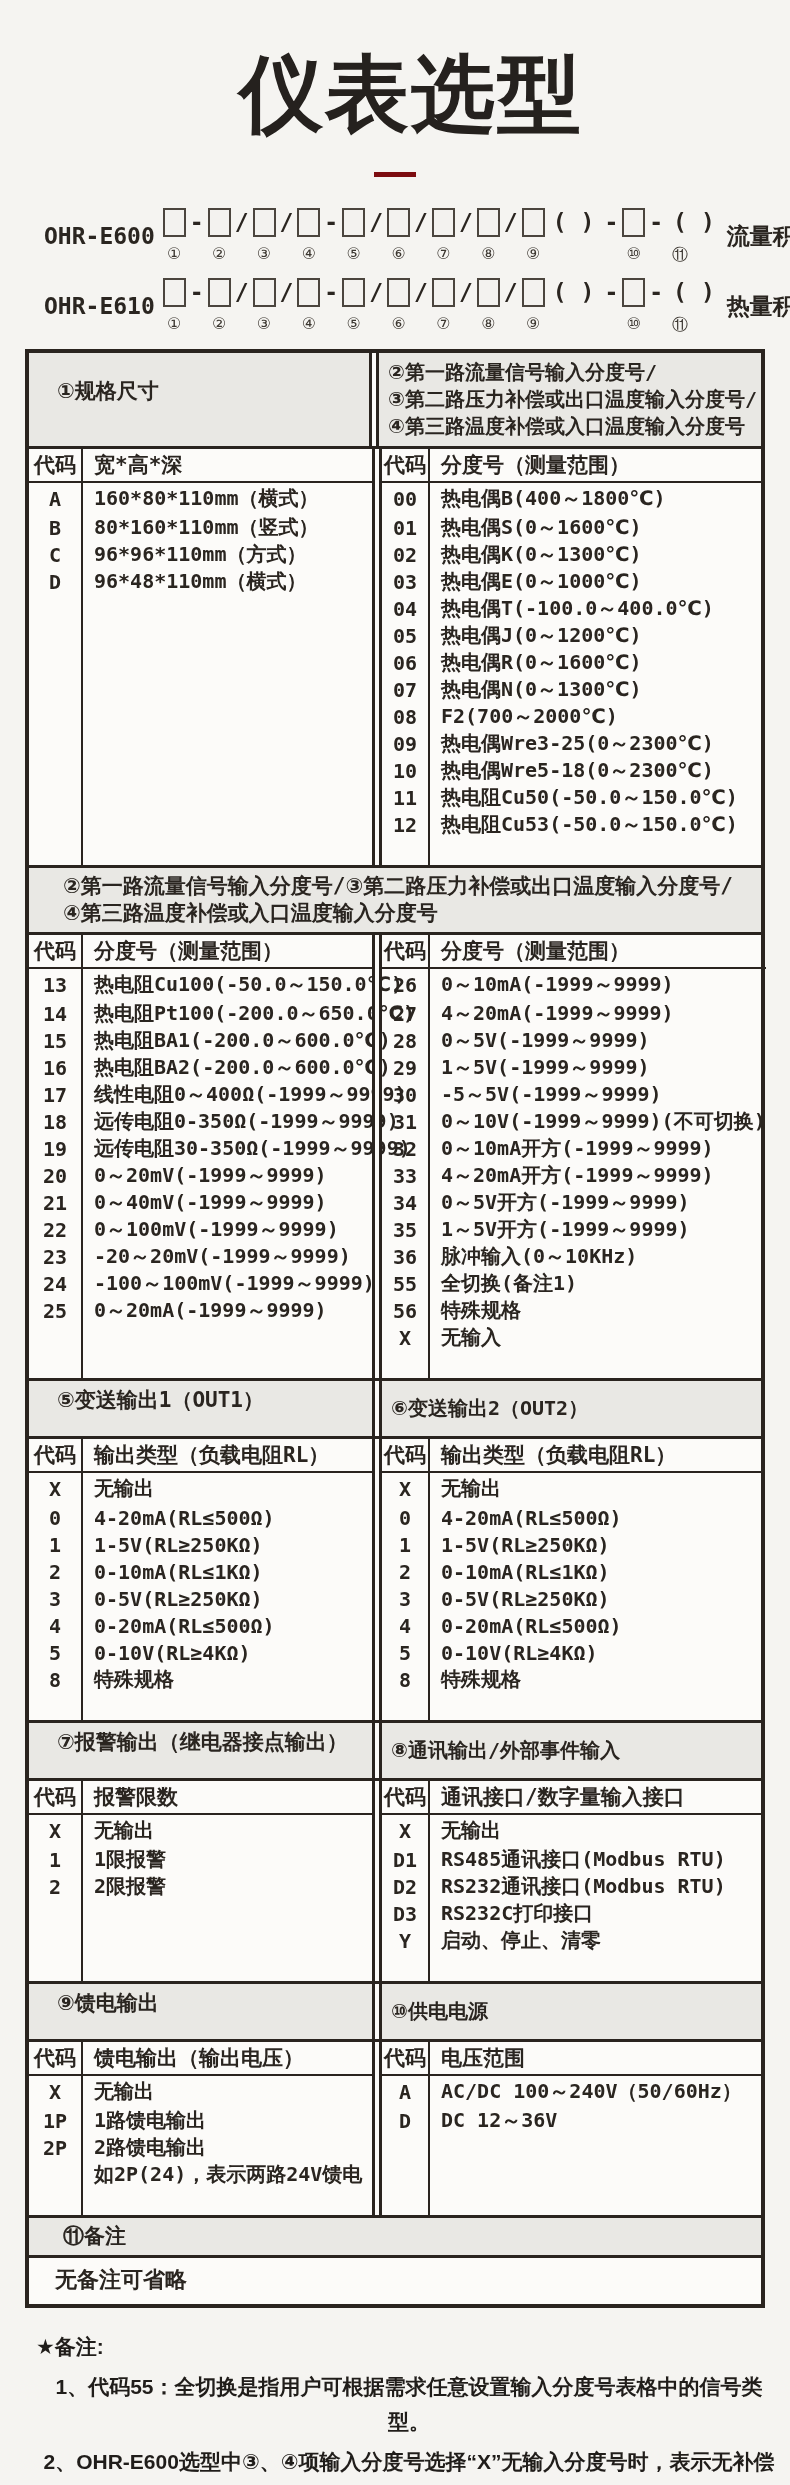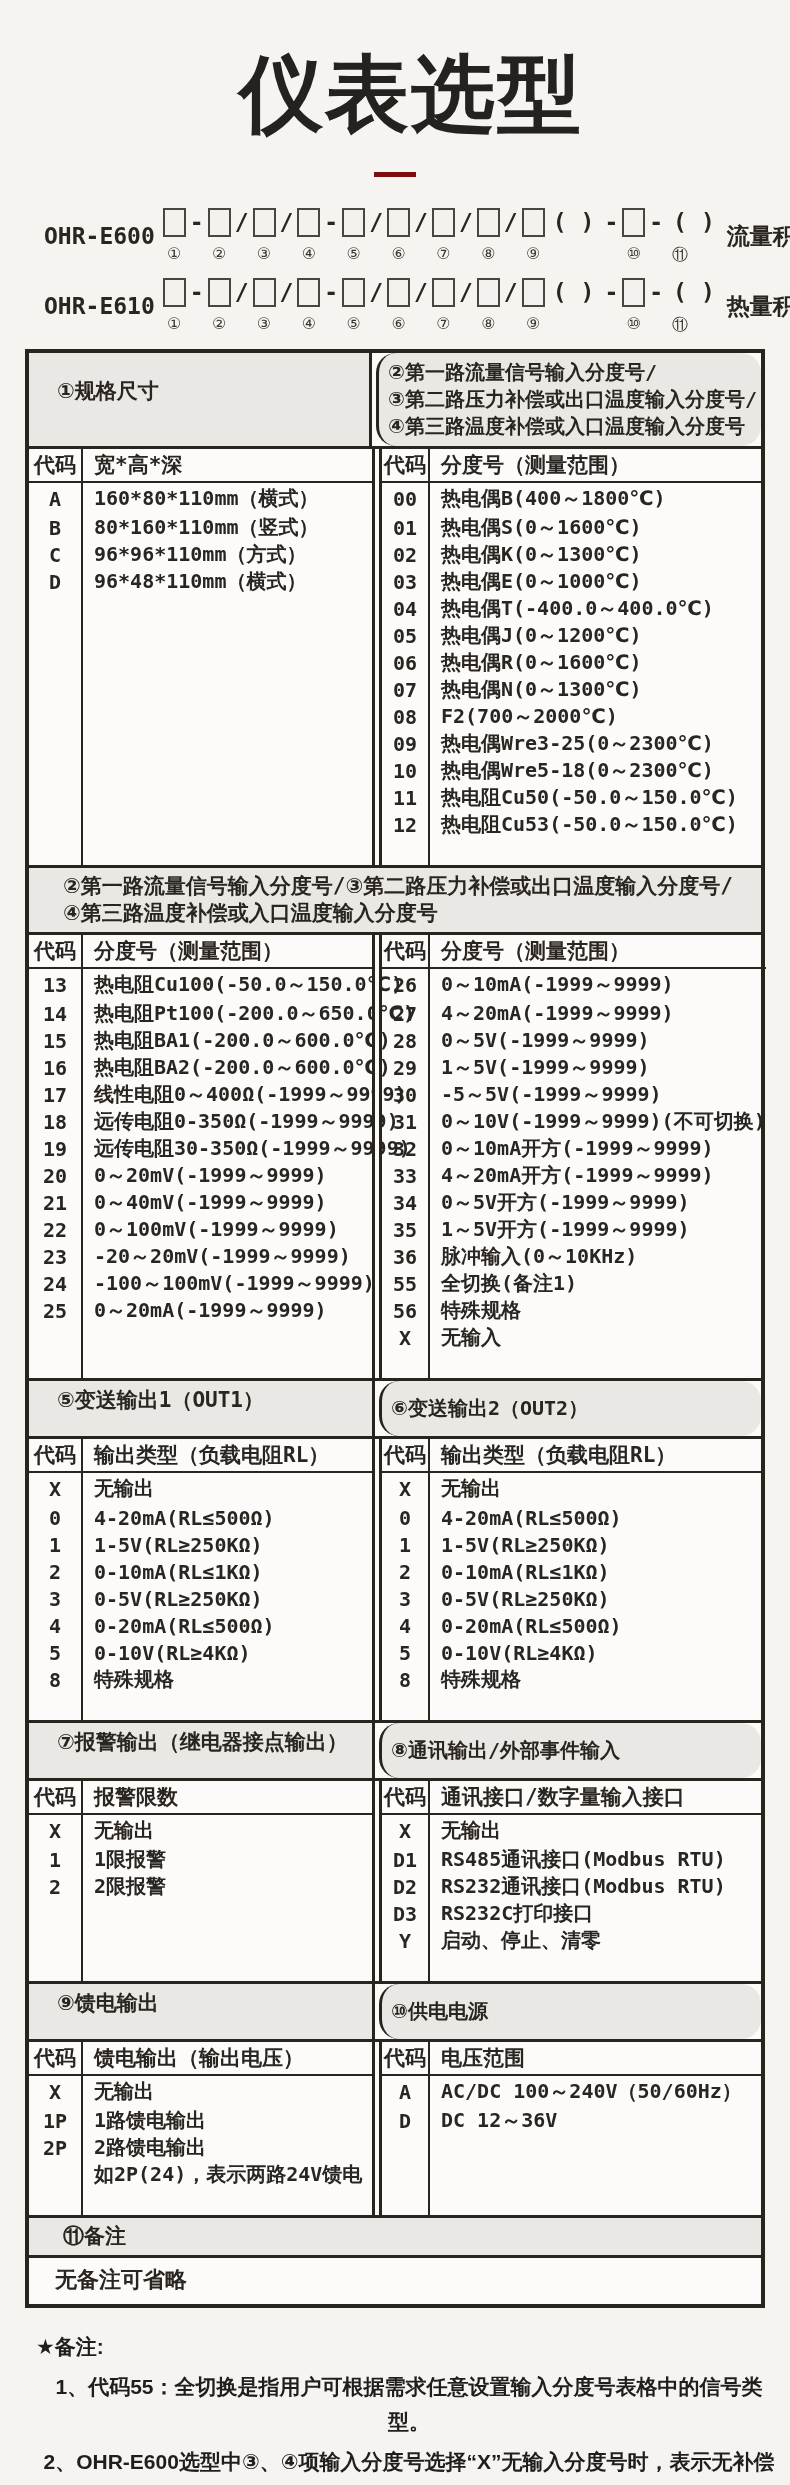--- a/index.html
+++ b/index.html
@@ -26,21 +26,21 @@
   .tok-sep{font-size:23px;font-weight:bold;line-height:31px;padding:0 2px;}
   .tok.paren .tok-sep{padding:0 6px;}
   .tok-mark{font-size:16px;line-height:20px;margin-top:7px;color:#3c3731;min-height:20px;}
   .m-suffix{font-weight:bold;font-size:23px;line-height:31px;margin-left:5px;white-space:nowrap;}
 
   .spec-table{width:740px;margin:14px auto 0;background:var(--tbg);border:4px solid var(--bd);box-sizing:border-box;font-family:var(--mono);}
   .sec-bands{display:flex;border-top:3px solid var(--bd);border-bottom:3px solid var(--bd);}
   .sec-bands.no-top{border-top:none;}
   .band{background:var(--band);}
   .band-l{width:346px;box-sizing:border-box;border-right:3px solid var(--bd);display:flex;flex-direction:column;justify-content:center;padding:6px 4px 22px 28px;}
-  .band-r{flex:1;border-left:3px solid var(--bd);display:flex;flex-direction:column;justify-content:center;padding:6px 4px 6px 9px;border-radius:20px;}
+  .band-r{flex:1;border-left:3px solid var(--bd);display:flex;flex-direction:column;justify-content:center;padding:6px 4px 6px 9px;}
   .band-full{background:var(--band);border-top:3px solid var(--bd);border-bottom:3px solid var(--bd);padding:5px 6px 5px 34px;}
   .band-line{font-weight:bold;font-size:21px;line-height:27px;white-space:nowrap;}
   .band-r .band-line{font-size:20px;}
   .gapcol{width:4px;flex:none;background:var(--tbg);}
   .sec-bands .gapcol{background:var(--tbg);}
   .sec-body{display:flex;align-items:stretch;}
   .panel{display:flex;flex-direction:column;box-sizing:border-box;}
   .p-l{width:346px;border-right:3px solid var(--bd);}
   .p-r{flex:1;border-left:3px solid var(--bd);}
   .row{display:flex;min-height:27px;}
@@ -329,21 +329,21 @@
             <div class="row">
               <div class="c-code">02</div>
               <div class="c-label">热电偶K(0～1300℃)</div>
             </div>
             <div class="row">
               <div class="c-code">03</div>
               <div class="c-label">热电偶E(0～1000℃)</div>
             </div>
             <div class="row">
               <div class="c-code">04</div>
-              <div class="c-label">热电偶T(-400.0～400.0℃)</div>
+              <div class="c-label">热电偶T(-100.0～400.0℃)</div>
             </div>
             <div class="row">
               <div class="c-code">05</div>
               <div class="c-label">热电偶J(0～1200℃)</div>
             </div>
             <div class="row">
               <div class="c-code">06</div>
               <div class="c-label">热电偶R(0～1600℃)</div>
             </div>
             <div class="row">

